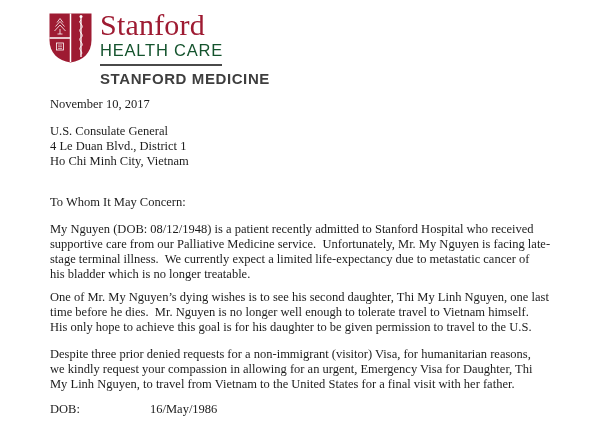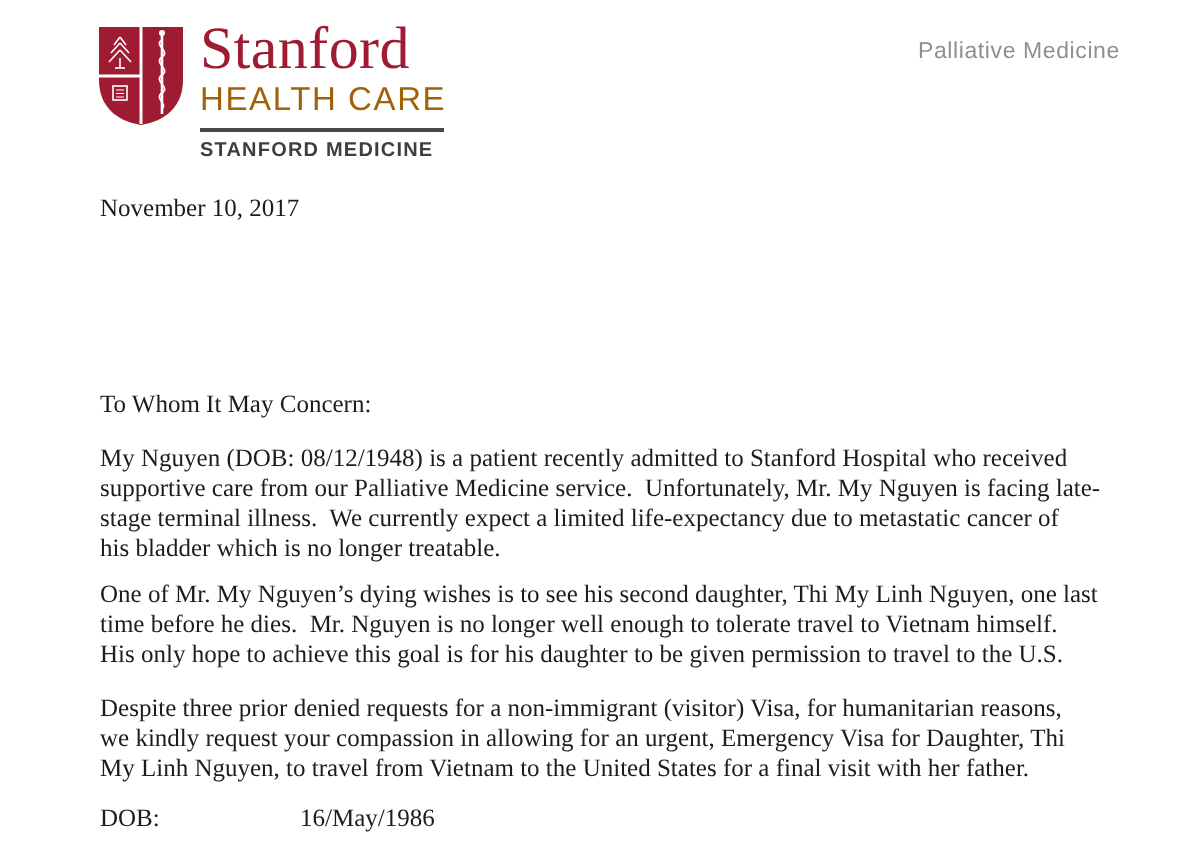--- a/index.html
+++ b/index.html
@@ -29,35 +29,35 @@
     font-size: 30px;
     font-weight: 500;
     color: #9e1b32;
     line-height: 30px;
     letter-spacing: 0.2px;
   }
   .healthcare {
     font-family: "Liberation Sans", "DejaVu Sans", sans-serif;
     font-size: 16.5px;
     font-weight: 500;
-    color: #a16207;
+    color: #14532d;
     letter-spacing: 0.8px;
     line-height: 19px;
     margin-top: 1px;
     white-space: nowrap;
   }
   .logo-rule {
     height: 2px;
     background: #4a4a4a;
     margin-top: 4px;
     width: 100%;
   }
   .medicine {
     font-family: "Liberation Sans", "DejaVu Sans", sans-serif;
-    font-size: 10px;
+    font-size: 15px;
     font-weight: 700;
     color: #3e3e3e;
     letter-spacing: 0.6px;
     margin-top: 4px;
     white-space: nowrap;
   }
   .department {
     position: absolute;
     left: 459px;
     top: 20px;
@@ -126,24 +126,26 @@
       </g>
     </svg>
     <div class="logo-text">
       <div class="wordmark">Stanford</div>
       <div class="healthcare">HEALTH CARE</div>
       <div class="logo-rule"></div>
       <div class="medicine">STANFORD MEDICINE</div>
     </div>
   </div>
 
-  <div class="department">Palliative Medicine</div>
 
   <div class="letter-block date-line">November 10, 2017</div>
 
+  <div class="letter-block recipient">U.S. Consulate General
+4 Le Duan Blvd., District 1
+Ho Chi Minh City, Vietnam</div>
 
   <div class="letter-block salutation">To Whom It May Concern:</div>
 
   <div class="letter-block para-1">My Nguyen (DOB: 08/12/1948) is a patient recently admitted to Stanford Hospital who received
 supportive care from our Palliative Medicine service.  Unfortunately, Mr. My Nguyen is facing late-
 stage terminal illness.  We currently expect a limited life-expectancy due to metastatic cancer of
 his bladder which is no longer treatable.</div>
   <div class="letter-block para-3">Despite three prior denied requests for a non-immigrant (visitor) Visa, for humanitarian reasons,
 we kindly request your compassion in allowing for an urgent, Emergency Visa for Daughter, Thi
 My Linh Nguyen, to travel from Vietnam to the United States for a final visit with her father.</div>

